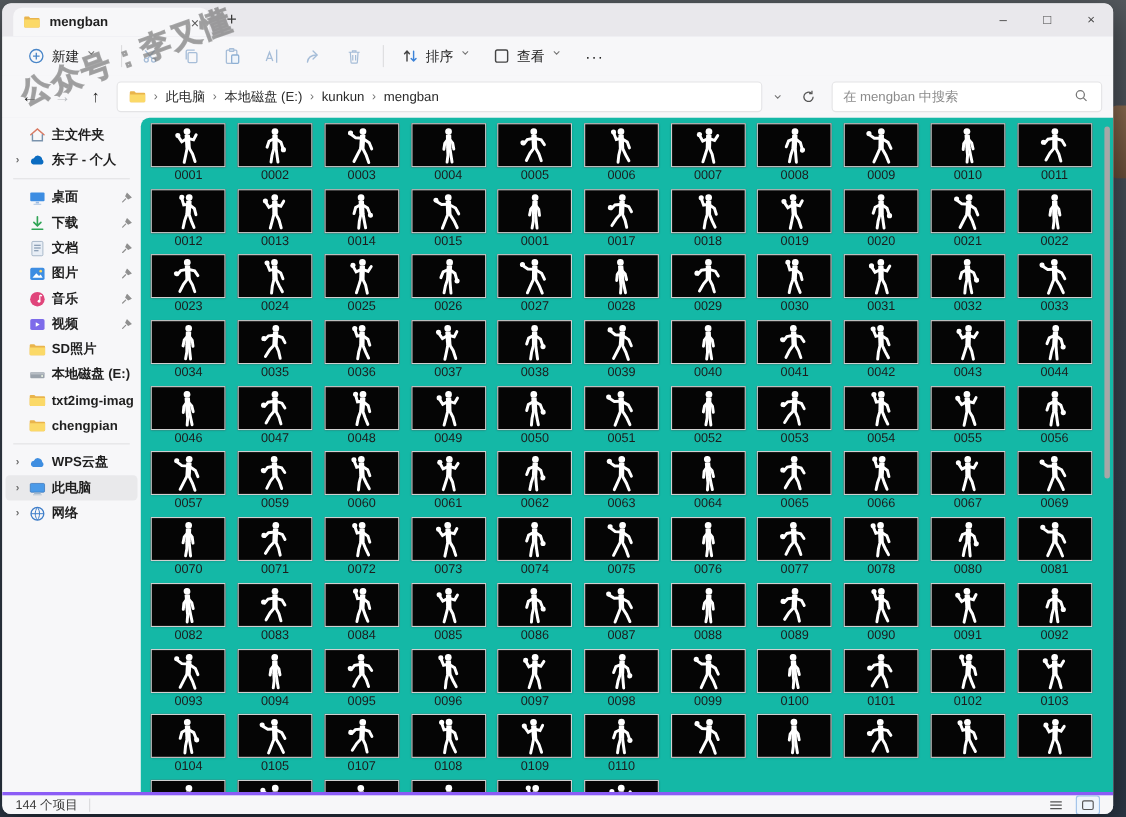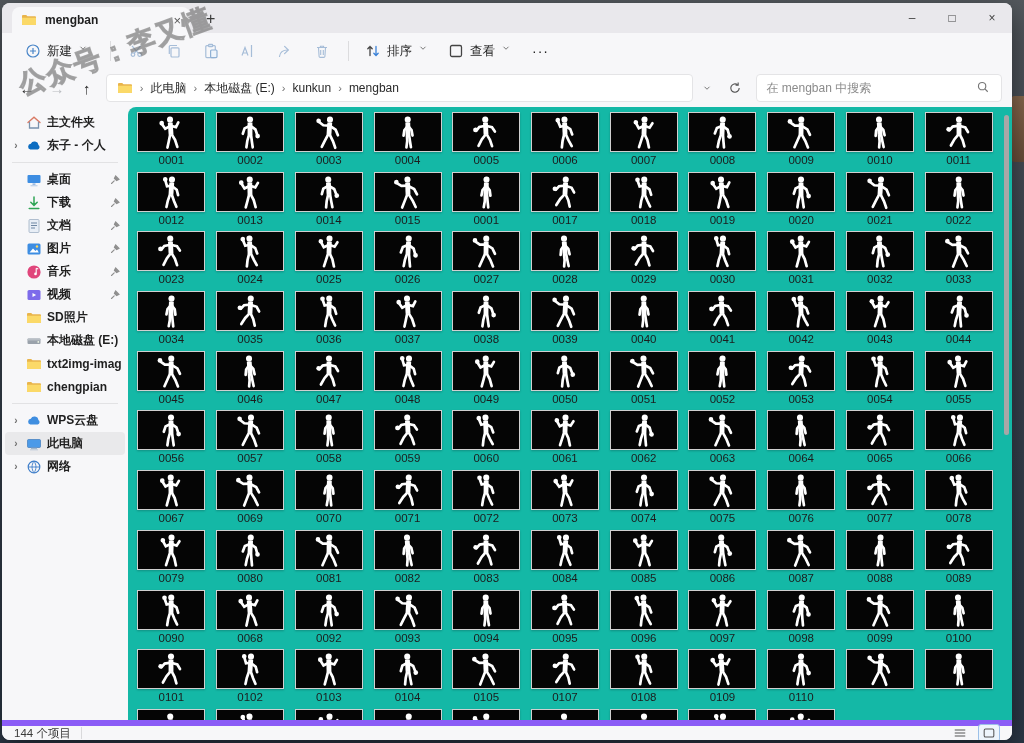--- a/index.html
+++ b/index.html
@@ -76,21 +76,21 @@
   .cell { display:flex; flex-direction:column; align-items:center; }
   .thumb { width:68px; height:40px; background:#050505; border:1px solid #d0d0d0;
     box-shadow:0 1px 2px rgba(0,0,0,.22); display:flex; align-items:center;
     justify-content:center; }
   .flbl { font-size:11.5px; color:#1c1c1c; margin-top:2px; }
   .vscroll { position:absolute; right:3px; top:8px; width:5px; height:320px;
     background:#a7a7a7; border-radius:3px; }
 
   
   .statusbar { height:20px; flex:none; background:#f7f7f9;
-    border-top:6px solid #8b5cf6; display:flex; align-items:center;
+    border-top:3px solid #8b5cf6; display:flex; align-items:center;
     padding:0 12px; gap:10px; font-size:11.5px; color:#3a3a3a; }
   .sb-sep { width:1px; height:12px; background:#d9d9db; }
   .sb-right { margin-left:auto; display:flex; align-items:center; gap:7px; }
   .toggle { display:flex; padding:1px 3px; border-radius:3px;
     border:1px solid transparent; }
   .toggle.selected { border-color:#9cc0e8; background:#eef5fc; }
 
   .watermark { position:absolute; left:24px; top:64px; z-index:40;
     font-size:27px; font-weight:700; letter-spacing:2px; white-space:nowrap;
     transform:rotate(-20deg); transform-origin:0 100%;
@@ -1254,836 +1254,783 @@
                   </g>
                   <circle cx="11.5" cy="24.5" r="2.6" fill="#fff"></circle>
                 </g>
               </svg>
             </div>
             <div class="flbl">0044</div>
           </div>
           <div class="cell">
             <div class="thumb">
               <svg viewBox="0 0 40 40" width="36" height="36">
-                <g transform="rotate(1 20 22)">
+                <g transform="rotate(-4 20 22)">
+                  <circle cx="20" cy="6.2" r="3.4" fill="#fff"></circle>
+                  <path d="M20 9.5 L20 23" stroke="#fff" stroke-width="5.4"></path>
+                  <g fill="none" stroke="#fff" stroke-width="3" stroke-linecap="round">
+                    <path d="M20 13 L16 18 L15 24"></path>
+                    <path d="M20 13 L24 18 L25 24"></path>
+                    <path d="M18.8 23.5 L19 30 L18 37"></path>
+                    <path d="M21.2 23.5 L22 30 L23 37"></path>
+                  </g>
+                </g>
+              </svg>
+            </div>
+            <div class="flbl">0046</div>
+          </div>
+          <div class="cell">
+            <div class="thumb">
+              <svg viewBox="0 0 40 40" width="36" height="36">
+                <g transform="translate(40,0) scale(-1,1) rotate(0 20 22)">
+                  <circle cx="20" cy="6.2" r="3.4" fill="#fff"></circle>
+                  <path d="M20 9.5 L20 23" stroke="#fff" stroke-width="5.4"></path>
+                  <g fill="none" stroke="#fff" stroke-width="3" stroke-linecap="round">
+                    <path d="M20 13 L13 15 L10 20"></path>
+                    <path d="M20 13 L27 14 L30.5 18"></path>
+                    <path d="M18.8 23.5 L16 29 L14 36"></path>
+                    <path d="M21.2 23.5 L25 28 L29 35"></path>
+                  </g>
+                  <circle cx="31.5" cy="17" r="2.6" fill="#fff"></circle>
+                </g>
+              </svg>
+            </div>
+            <div class="flbl">0047</div>
+          </div>
+          <div class="cell">
+            <div class="thumb">
+              <svg viewBox="0 0 40 40" width="36" height="36">
+                <g transform="rotate(4 20 22)">
+                  <circle cx="20" cy="6.2" r="3.4" fill="#fff"></circle>
+                  <path d="M20 9.5 L20 23" stroke="#fff" stroke-width="5.4"></path>
+                  <g fill="none" stroke="#fff" stroke-width="3" stroke-linecap="round">
+                    <path d="M20 13 L15 14 L13 8.5"></path>
+                    <path d="M20 13 L26 17 L28 23"></path>
+                    <path d="M18.8 23.5 L17 30 L16 37"></path>
+                    <path d="M21.2 23.5 L24 30 L27 36"></path>
+                  </g>
+                  <circle cx="12.5" cy="6.5" r="2.6" fill="#fff"></circle>
+                </g>
+              </svg>
+            </div>
+            <div class="flbl">0048</div>
+          </div>
+          <div class="cell">
+            <div class="thumb">
+              <svg viewBox="0 0 40 40" width="36" height="36">
+                <g transform="rotate(-1 20 22)">
+                  <circle cx="20" cy="6.2" r="3.4" fill="#fff"></circle>
+                  <path d="M20 9.5 L20 23" stroke="#fff" stroke-width="5.4"></path>
+                  <g fill="none" stroke="#fff" stroke-width="3" stroke-linecap="round">
+                    <path d="M20 13 L14 16 L11 11"></path>
+                    <path d="M20 13 L26 15 L29 10"></path>
+                    <path d="M18.8 23.5 L17 30 L15 37"></path>
+                    <path d="M21.2 23.5 L24 29 L26 37"></path>
+                  </g>
+                  <circle cx="10.5" cy="9.5" r="2.6" fill="#fff"></circle>
+                </g>
+              </svg>
+            </div>
+            <div class="flbl">0049</div>
+          </div>
+          <div class="cell">
+            <div class="thumb">
+              <svg viewBox="0 0 40 40" width="36" height="36">
+                <g transform="translate(40,0) scale(-1,1) rotate(3 20 22)">
+                  <circle cx="20" cy="6.2" r="3.4" fill="#fff"></circle>
+                  <path d="M20 9.5 L20 23" stroke="#fff" stroke-width="5.4"></path>
+                  <g fill="none" stroke="#fff" stroke-width="3" stroke-linecap="round">
+                    <path d="M20 13 L14 17 L12 23"></path>
+                    <path d="M20 13 L26 16 L28 22"></path>
+                    <path d="M18.8 23.5 L18 30 L17 37"></path>
+                    <path d="M21.2 23.5 L23 30 L24 37"></path>
+                  </g>
+                  <circle cx="11.5" cy="24.5" r="2.6" fill="#fff"></circle>
+                </g>
+              </svg>
+            </div>
+            <div class="flbl">0050</div>
+          </div>
+          <div class="cell">
+            <div class="thumb">
+              <svg viewBox="0 0 40 40" width="36" height="36">
+                <g transform="rotate(-2 20 22)">
                   <circle cx="20" cy="6.2" r="3.4" fill="#fff"></circle>
                   <path d="M20 9.5 L20 23" stroke="#fff" stroke-width="5.4"></path>
                   <g fill="none" stroke="#fff" stroke-width="3" stroke-linecap="round">
                     <path d="M20 13 L13 13 L8.5 10"></path>
                     <path d="M20 13 L27 17 L30 23"></path>
                     <path d="M18.8 23.5 L16 30 L13 37"></path>
                     <path d="M21.2 23.5 L25 30 L28 37"></path>
                   </g>
                   <circle cx="7.5" cy="8.5" r="2.6" fill="#fff"></circle>
                 </g>
               </svg>
             </div>
-            <div class="flbl">0045</div>
-          </div>
-          <div class="cell">
-            <div class="thumb">
-              <svg viewBox="0 0 40 40" width="36" height="36">
-                <g transform="rotate(-4 20 22)">
+            <div class="flbl">0051</div>
+          </div>
+          <div class="cell">
+            <div class="thumb">
+              <svg viewBox="0 0 40 40" width="36" height="36">
+                <g transform="rotate(2 20 22)">
                   <circle cx="20" cy="6.2" r="3.4" fill="#fff"></circle>
                   <path d="M20 9.5 L20 23" stroke="#fff" stroke-width="5.4"></path>
                   <g fill="none" stroke="#fff" stroke-width="3" stroke-linecap="round">
                     <path d="M20 13 L16 18 L15 24"></path>
                     <path d="M20 13 L24 18 L25 24"></path>
                     <path d="M18.8 23.5 L19 30 L18 37"></path>
                     <path d="M21.2 23.5 L22 30 L23 37"></path>
                   </g>
                 </g>
               </svg>
             </div>
-            <div class="flbl">0046</div>
-          </div>
-          <div class="cell">
-            <div class="thumb">
-              <svg viewBox="0 0 40 40" width="36" height="36">
-                <g transform="translate(40,0) scale(-1,1) rotate(0 20 22)">
+            <div class="flbl">0052</div>
+          </div>
+          <div class="cell">
+            <div class="thumb">
+              <svg viewBox="0 0 40 40" width="36" height="36">
+                <g transform="translate(40,0) scale(-1,1) rotate(-3 20 22)">
                   <circle cx="20" cy="6.2" r="3.4" fill="#fff"></circle>
                   <path d="M20 9.5 L20 23" stroke="#fff" stroke-width="5.4"></path>
                   <g fill="none" stroke="#fff" stroke-width="3" stroke-linecap="round">
                     <path d="M20 13 L13 15 L10 20"></path>
                     <path d="M20 13 L27 14 L30.5 18"></path>
                     <path d="M18.8 23.5 L16 29 L14 36"></path>
                     <path d="M21.2 23.5 L25 28 L29 35"></path>
                   </g>
                   <circle cx="31.5" cy="17" r="2.6" fill="#fff"></circle>
                 </g>
               </svg>
             </div>
-            <div class="flbl">0047</div>
-          </div>
-          <div class="cell">
-            <div class="thumb">
-              <svg viewBox="0 0 40 40" width="36" height="36">
-                <g transform="rotate(4 20 22)">
+            <div class="flbl">0053</div>
+          </div>
+          <div class="cell">
+            <div class="thumb">
+              <svg viewBox="0 0 40 40" width="36" height="36">
+                <g transform="rotate(1 20 22)">
                   <circle cx="20" cy="6.2" r="3.4" fill="#fff"></circle>
                   <path d="M20 9.5 L20 23" stroke="#fff" stroke-width="5.4"></path>
                   <g fill="none" stroke="#fff" stroke-width="3" stroke-linecap="round">
                     <path d="M20 13 L15 14 L13 8.5"></path>
                     <path d="M20 13 L26 17 L28 23"></path>
                     <path d="M18.8 23.5 L17 30 L16 37"></path>
                     <path d="M21.2 23.5 L24 30 L27 36"></path>
                   </g>
                   <circle cx="12.5" cy="6.5" r="2.6" fill="#fff"></circle>
                 </g>
               </svg>
             </div>
-            <div class="flbl">0048</div>
-          </div>
-          <div class="cell">
-            <div class="thumb">
-              <svg viewBox="0 0 40 40" width="36" height="36">
-                <g transform="rotate(-1 20 22)">
+            <div class="flbl">0054</div>
+          </div>
+          <div class="cell">
+            <div class="thumb">
+              <svg viewBox="0 0 40 40" width="36" height="36">
+                <g transform="rotate(-4 20 22)">
                   <circle cx="20" cy="6.2" r="3.4" fill="#fff"></circle>
                   <path d="M20 9.5 L20 23" stroke="#fff" stroke-width="5.4"></path>
                   <g fill="none" stroke="#fff" stroke-width="3" stroke-linecap="round">
                     <path d="M20 13 L14 16 L11 11"></path>
                     <path d="M20 13 L26 15 L29 10"></path>
                     <path d="M18.8 23.5 L17 30 L15 37"></path>
                     <path d="M21.2 23.5 L24 29 L26 37"></path>
                   </g>
                   <circle cx="10.5" cy="9.5" r="2.6" fill="#fff"></circle>
                 </g>
               </svg>
             </div>
-            <div class="flbl">0049</div>
-          </div>
-          <div class="cell">
-            <div class="thumb">
-              <svg viewBox="0 0 40 40" width="36" height="36">
-                <g transform="translate(40,0) scale(-1,1) rotate(3 20 22)">
+            <div class="flbl">0055</div>
+          </div>
+          <div class="cell">
+            <div class="thumb">
+              <svg viewBox="0 0 40 40" width="36" height="36">
+                <g transform="translate(40,0) scale(-1,1) rotate(0 20 22)">
                   <circle cx="20" cy="6.2" r="3.4" fill="#fff"></circle>
                   <path d="M20 9.5 L20 23" stroke="#fff" stroke-width="5.4"></path>
                   <g fill="none" stroke="#fff" stroke-width="3" stroke-linecap="round">
                     <path d="M20 13 L14 17 L12 23"></path>
                     <path d="M20 13 L26 16 L28 22"></path>
                     <path d="M18.8 23.5 L18 30 L17 37"></path>
                     <path d="M21.2 23.5 L23 30 L24 37"></path>
                   </g>
                   <circle cx="11.5" cy="24.5" r="2.6" fill="#fff"></circle>
                 </g>
               </svg>
             </div>
-            <div class="flbl">0050</div>
-          </div>
-          <div class="cell">
-            <div class="thumb">
-              <svg viewBox="0 0 40 40" width="36" height="36">
-                <g transform="rotate(-2 20 22)">
+            <div class="flbl">0056</div>
+          </div>
+          <div class="cell">
+            <div class="thumb">
+              <svg viewBox="0 0 40 40" width="36" height="36">
+                <g transform="rotate(4 20 22)">
                   <circle cx="20" cy="6.2" r="3.4" fill="#fff"></circle>
                   <path d="M20 9.5 L20 23" stroke="#fff" stroke-width="5.4"></path>
                   <g fill="none" stroke="#fff" stroke-width="3" stroke-linecap="round">
                     <path d="M20 13 L13 13 L8.5 10"></path>
                     <path d="M20 13 L27 17 L30 23"></path>
                     <path d="M18.8 23.5 L16 30 L13 37"></path>
                     <path d="M21.2 23.5 L25 30 L28 37"></path>
                   </g>
                   <circle cx="7.5" cy="8.5" r="2.6" fill="#fff"></circle>
                 </g>
               </svg>
             </div>
-            <div class="flbl">0051</div>
+            <div class="flbl">0057</div>
+          </div>
+          <div class="cell">
+            <div class="thumb">
+              <svg viewBox="0 0 40 40" width="36" height="36">
+                <g transform="translate(40,0) scale(-1,1) rotate(3 20 22)">
+                  <circle cx="20" cy="6.2" r="3.4" fill="#fff"></circle>
+                  <path d="M20 9.5 L20 23" stroke="#fff" stroke-width="5.4"></path>
+                  <g fill="none" stroke="#fff" stroke-width="3" stroke-linecap="round">
+                    <path d="M20 13 L13 15 L10 20"></path>
+                    <path d="M20 13 L27 14 L30.5 18"></path>
+                    <path d="M18.8 23.5 L16 29 L14 36"></path>
+                    <path d="M21.2 23.5 L25 28 L29 35"></path>
+                  </g>
+                  <circle cx="31.5" cy="17" r="2.6" fill="#fff"></circle>
+                </g>
+              </svg>
+            </div>
+            <div class="flbl">0059</div>
+          </div>
+          <div class="cell">
+            <div class="thumb">
+              <svg viewBox="0 0 40 40" width="36" height="36">
+                <g transform="rotate(-2 20 22)">
+                  <circle cx="20" cy="6.2" r="3.4" fill="#fff"></circle>
+                  <path d="M20 9.5 L20 23" stroke="#fff" stroke-width="5.4"></path>
+                  <g fill="none" stroke="#fff" stroke-width="3" stroke-linecap="round">
+                    <path d="M20 13 L15 14 L13 8.5"></path>
+                    <path d="M20 13 L26 17 L28 23"></path>
+                    <path d="M18.8 23.5 L17 30 L16 37"></path>
+                    <path d="M21.2 23.5 L24 30 L27 36"></path>
+                  </g>
+                  <circle cx="12.5" cy="6.5" r="2.6" fill="#fff"></circle>
+                </g>
+              </svg>
+            </div>
+            <div class="flbl">0060</div>
           </div>
           <div class="cell">
             <div class="thumb">
               <svg viewBox="0 0 40 40" width="36" height="36">
                 <g transform="rotate(2 20 22)">
+                  <circle cx="20" cy="6.2" r="3.4" fill="#fff"></circle>
+                  <path d="M20 9.5 L20 23" stroke="#fff" stroke-width="5.4"></path>
+                  <g fill="none" stroke="#fff" stroke-width="3" stroke-linecap="round">
+                    <path d="M20 13 L14 16 L11 11"></path>
+                    <path d="M20 13 L26 15 L29 10"></path>
+                    <path d="M18.8 23.5 L17 30 L15 37"></path>
+                    <path d="M21.2 23.5 L24 29 L26 37"></path>
+                  </g>
+                  <circle cx="10.5" cy="9.5" r="2.6" fill="#fff"></circle>
+                </g>
+              </svg>
+            </div>
+            <div class="flbl">0061</div>
+          </div>
+          <div class="cell">
+            <div class="thumb">
+              <svg viewBox="0 0 40 40" width="36" height="36">
+                <g transform="translate(40,0) scale(-1,1) rotate(-3 20 22)">
+                  <circle cx="20" cy="6.2" r="3.4" fill="#fff"></circle>
+                  <path d="M20 9.5 L20 23" stroke="#fff" stroke-width="5.4"></path>
+                  <g fill="none" stroke="#fff" stroke-width="3" stroke-linecap="round">
+                    <path d="M20 13 L14 17 L12 23"></path>
+                    <path d="M20 13 L26 16 L28 22"></path>
+                    <path d="M18.8 23.5 L18 30 L17 37"></path>
+                    <path d="M21.2 23.5 L23 30 L24 37"></path>
+                  </g>
+                  <circle cx="11.5" cy="24.5" r="2.6" fill="#fff"></circle>
+                </g>
+              </svg>
+            </div>
+            <div class="flbl">0062</div>
+          </div>
+          <div class="cell">
+            <div class="thumb">
+              <svg viewBox="0 0 40 40" width="36" height="36">
+                <g transform="rotate(1 20 22)">
+                  <circle cx="20" cy="6.2" r="3.4" fill="#fff"></circle>
+                  <path d="M20 9.5 L20 23" stroke="#fff" stroke-width="5.4"></path>
+                  <g fill="none" stroke="#fff" stroke-width="3" stroke-linecap="round">
+                    <path d="M20 13 L13 13 L8.5 10"></path>
+                    <path d="M20 13 L27 17 L30 23"></path>
+                    <path d="M18.8 23.5 L16 30 L13 37"></path>
+                    <path d="M21.2 23.5 L25 30 L28 37"></path>
+                  </g>
+                  <circle cx="7.5" cy="8.5" r="2.6" fill="#fff"></circle>
+                </g>
+              </svg>
+            </div>
+            <div class="flbl">0063</div>
+          </div>
+          <div class="cell">
+            <div class="thumb">
+              <svg viewBox="0 0 40 40" width="36" height="36">
+                <g transform="rotate(-4 20 22)">
                   <circle cx="20" cy="6.2" r="3.4" fill="#fff"></circle>
                   <path d="M20 9.5 L20 23" stroke="#fff" stroke-width="5.4"></path>
                   <g fill="none" stroke="#fff" stroke-width="3" stroke-linecap="round">
                     <path d="M20 13 L16 18 L15 24"></path>
                     <path d="M20 13 L24 18 L25 24"></path>
                     <path d="M18.8 23.5 L19 30 L18 37"></path>
                     <path d="M21.2 23.5 L22 30 L23 37"></path>
                   </g>
                 </g>
               </svg>
             </div>
-            <div class="flbl">0052</div>
-          </div>
-          <div class="cell">
-            <div class="thumb">
-              <svg viewBox="0 0 40 40" width="36" height="36">
-                <g transform="translate(40,0) scale(-1,1) rotate(-3 20 22)">
+            <div class="flbl">0064</div>
+          </div>
+          <div class="cell">
+            <div class="thumb">
+              <svg viewBox="0 0 40 40" width="36" height="36">
+                <g transform="translate(40,0) scale(-1,1) rotate(0 20 22)">
                   <circle cx="20" cy="6.2" r="3.4" fill="#fff"></circle>
                   <path d="M20 9.5 L20 23" stroke="#fff" stroke-width="5.4"></path>
                   <g fill="none" stroke="#fff" stroke-width="3" stroke-linecap="round">
                     <path d="M20 13 L13 15 L10 20"></path>
                     <path d="M20 13 L27 14 L30.5 18"></path>
                     <path d="M18.8 23.5 L16 29 L14 36"></path>
                     <path d="M21.2 23.5 L25 28 L29 35"></path>
                   </g>
                   <circle cx="31.5" cy="17" r="2.6" fill="#fff"></circle>
                 </g>
               </svg>
             </div>
-            <div class="flbl">0053</div>
-          </div>
-          <div class="cell">
-            <div class="thumb">
-              <svg viewBox="0 0 40 40" width="36" height="36">
-                <g transform="rotate(1 20 22)">
+            <div class="flbl">0065</div>
+          </div>
+          <div class="cell">
+            <div class="thumb">
+              <svg viewBox="0 0 40 40" width="36" height="36">
+                <g transform="rotate(4 20 22)">
                   <circle cx="20" cy="6.2" r="3.4" fill="#fff"></circle>
                   <path d="M20 9.5 L20 23" stroke="#fff" stroke-width="5.4"></path>
                   <g fill="none" stroke="#fff" stroke-width="3" stroke-linecap="round">
                     <path d="M20 13 L15 14 L13 8.5"></path>
                     <path d="M20 13 L26 17 L28 23"></path>
                     <path d="M18.8 23.5 L17 30 L16 37"></path>
                     <path d="M21.2 23.5 L24 30 L27 36"></path>
                   </g>
                   <circle cx="12.5" cy="6.5" r="2.6" fill="#fff"></circle>
                 </g>
               </svg>
             </div>
-            <div class="flbl">0054</div>
-          </div>
-          <div class="cell">
-            <div class="thumb">
-              <svg viewBox="0 0 40 40" width="36" height="36">
-                <g transform="rotate(-4 20 22)">
+            <div class="flbl">0066</div>
+          </div>
+          <div class="cell">
+            <div class="thumb">
+              <svg viewBox="0 0 40 40" width="36" height="36">
+                <g transform="rotate(-1 20 22)">
                   <circle cx="20" cy="6.2" r="3.4" fill="#fff"></circle>
                   <path d="M20 9.5 L20 23" stroke="#fff" stroke-width="5.4"></path>
                   <g fill="none" stroke="#fff" stroke-width="3" stroke-linecap="round">
                     <path d="M20 13 L14 16 L11 11"></path>
                     <path d="M20 13 L26 15 L29 10"></path>
                     <path d="M18.8 23.5 L17 30 L15 37"></path>
                     <path d="M21.2 23.5 L24 29 L26 37"></path>
                   </g>
                   <circle cx="10.5" cy="9.5" r="2.6" fill="#fff"></circle>
                 </g>
               </svg>
             </div>
-            <div class="flbl">0055</div>
+            <div class="flbl">0067</div>
+          </div>
+          <div class="cell">
+            <div class="thumb">
+              <svg viewBox="0 0 40 40" width="36" height="36">
+                <g transform="rotate(-2 20 22)">
+                  <circle cx="20" cy="6.2" r="3.4" fill="#fff"></circle>
+                  <path d="M20 9.5 L20 23" stroke="#fff" stroke-width="5.4"></path>
+                  <g fill="none" stroke="#fff" stroke-width="3" stroke-linecap="round">
+                    <path d="M20 13 L13 13 L8.5 10"></path>
+                    <path d="M20 13 L27 17 L30 23"></path>
+                    <path d="M18.8 23.5 L16 30 L13 37"></path>
+                    <path d="M21.2 23.5 L25 30 L28 37"></path>
+                  </g>
+                  <circle cx="7.5" cy="8.5" r="2.6" fill="#fff"></circle>
+                </g>
+              </svg>
+            </div>
+            <div class="flbl">0069</div>
+          </div>
+          <div class="cell">
+            <div class="thumb">
+              <svg viewBox="0 0 40 40" width="36" height="36">
+                <g transform="rotate(2 20 22)">
+                  <circle cx="20" cy="6.2" r="3.4" fill="#fff"></circle>
+                  <path d="M20 9.5 L20 23" stroke="#fff" stroke-width="5.4"></path>
+                  <g fill="none" stroke="#fff" stroke-width="3" stroke-linecap="round">
+                    <path d="M20 13 L16 18 L15 24"></path>
+                    <path d="M20 13 L24 18 L25 24"></path>
+                    <path d="M18.8 23.5 L19 30 L18 37"></path>
+                    <path d="M21.2 23.5 L22 30 L23 37"></path>
+                  </g>
+                </g>
+              </svg>
+            </div>
+            <div class="flbl">0070</div>
+          </div>
+          <div class="cell">
+            <div class="thumb">
+              <svg viewBox="0 0 40 40" width="36" height="36">
+                <g transform="translate(40,0) scale(-1,1) rotate(-3 20 22)">
+                  <circle cx="20" cy="6.2" r="3.4" fill="#fff"></circle>
+                  <path d="M20 9.5 L20 23" stroke="#fff" stroke-width="5.4"></path>
+                  <g fill="none" stroke="#fff" stroke-width="3" stroke-linecap="round">
+                    <path d="M20 13 L13 15 L10 20"></path>
+                    <path d="M20 13 L27 14 L30.5 18"></path>
+                    <path d="M18.8 23.5 L16 29 L14 36"></path>
+                    <path d="M21.2 23.5 L25 28 L29 35"></path>
+                  </g>
+                  <circle cx="31.5" cy="17" r="2.6" fill="#fff"></circle>
+                </g>
+              </svg>
+            </div>
+            <div class="flbl">0071</div>
+          </div>
+          <div class="cell">
+            <div class="thumb">
+              <svg viewBox="0 0 40 40" width="36" height="36">
+                <g transform="rotate(1 20 22)">
+                  <circle cx="20" cy="6.2" r="3.4" fill="#fff"></circle>
+                  <path d="M20 9.5 L20 23" stroke="#fff" stroke-width="5.4"></path>
+                  <g fill="none" stroke="#fff" stroke-width="3" stroke-linecap="round">
+                    <path d="M20 13 L15 14 L13 8.5"></path>
+                    <path d="M20 13 L26 17 L28 23"></path>
+                    <path d="M18.8 23.5 L17 30 L16 37"></path>
+                    <path d="M21.2 23.5 L24 30 L27 36"></path>
+                  </g>
+                  <circle cx="12.5" cy="6.5" r="2.6" fill="#fff"></circle>
+                </g>
+              </svg>
+            </div>
+            <div class="flbl">0072</div>
+          </div>
+          <div class="cell">
+            <div class="thumb">
+              <svg viewBox="0 0 40 40" width="36" height="36">
+                <g transform="rotate(-4 20 22)">
+                  <circle cx="20" cy="6.2" r="3.4" fill="#fff"></circle>
+                  <path d="M20 9.5 L20 23" stroke="#fff" stroke-width="5.4"></path>
+                  <g fill="none" stroke="#fff" stroke-width="3" stroke-linecap="round">
+                    <path d="M20 13 L14 16 L11 11"></path>
+                    <path d="M20 13 L26 15 L29 10"></path>
+                    <path d="M18.8 23.5 L17 30 L15 37"></path>
+                    <path d="M21.2 23.5 L24 29 L26 37"></path>
+                  </g>
+                  <circle cx="10.5" cy="9.5" r="2.6" fill="#fff"></circle>
+                </g>
+              </svg>
+            </div>
+            <div class="flbl">0073</div>
           </div>
           <div class="cell">
             <div class="thumb">
               <svg viewBox="0 0 40 40" width="36" height="36">
                 <g transform="translate(40,0) scale(-1,1) rotate(0 20 22)">
                   <circle cx="20" cy="6.2" r="3.4" fill="#fff"></circle>
                   <path d="M20 9.5 L20 23" stroke="#fff" stroke-width="5.4"></path>
                   <g fill="none" stroke="#fff" stroke-width="3" stroke-linecap="round">
                     <path d="M20 13 L14 17 L12 23"></path>
                     <path d="M20 13 L26 16 L28 22"></path>
                     <path d="M18.8 23.5 L18 30 L17 37"></path>
                     <path d="M21.2 23.5 L23 30 L24 37"></path>
                   </g>
                   <circle cx="11.5" cy="24.5" r="2.6" fill="#fff"></circle>
                 </g>
               </svg>
             </div>
-            <div class="flbl">0056</div>
+            <div class="flbl">0074</div>
           </div>
           <div class="cell">
             <div class="thumb">
               <svg viewBox="0 0 40 40" width="36" height="36">
                 <g transform="rotate(4 20 22)">
                   <circle cx="20" cy="6.2" r="3.4" fill="#fff"></circle>
                   <path d="M20 9.5 L20 23" stroke="#fff" stroke-width="5.4"></path>
                   <g fill="none" stroke="#fff" stroke-width="3" stroke-linecap="round">
                     <path d="M20 13 L13 13 L8.5 10"></path>
                     <path d="M20 13 L27 17 L30 23"></path>
                     <path d="M18.8 23.5 L16 30 L13 37"></path>
                     <path d="M21.2 23.5 L25 30 L28 37"></path>
                   </g>
                   <circle cx="7.5" cy="8.5" r="2.6" fill="#fff"></circle>
                 </g>
               </svg>
             </div>
-            <div class="flbl">0057</div>
+            <div class="flbl">0075</div>
           </div>
           <div class="cell">
             <div class="thumb">
               <svg viewBox="0 0 40 40" width="36" height="36">
                 <g transform="rotate(-1 20 22)">
                   <circle cx="20" cy="6.2" r="3.4" fill="#fff"></circle>
                   <path d="M20 9.5 L20 23" stroke="#fff" stroke-width="5.4"></path>
                   <g fill="none" stroke="#fff" stroke-width="3" stroke-linecap="round">
                     <path d="M20 13 L16 18 L15 24"></path>
                     <path d="M20 13 L24 18 L25 24"></path>
                     <path d="M18.8 23.5 L19 30 L18 37"></path>
                     <path d="M21.2 23.5 L22 30 L23 37"></path>
                   </g>
                 </g>
               </svg>
             </div>
-            <div class="flbl">0058</div>
+            <div class="flbl">0076</div>
           </div>
           <div class="cell">
             <div class="thumb">
               <svg viewBox="0 0 40 40" width="36" height="36">
                 <g transform="translate(40,0) scale(-1,1) rotate(3 20 22)">
                   <circle cx="20" cy="6.2" r="3.4" fill="#fff"></circle>
                   <path d="M20 9.5 L20 23" stroke="#fff" stroke-width="5.4"></path>
                   <g fill="none" stroke="#fff" stroke-width="3" stroke-linecap="round">
                     <path d="M20 13 L13 15 L10 20"></path>
                     <path d="M20 13 L27 14 L30.5 18"></path>
                     <path d="M18.8 23.5 L16 29 L14 36"></path>
                     <path d="M21.2 23.5 L25 28 L29 35"></path>
                   </g>
                   <circle cx="31.5" cy="17" r="2.6" fill="#fff"></circle>
                 </g>
               </svg>
             </div>
-            <div class="flbl">0059</div>
+            <div class="flbl">0077</div>
           </div>
           <div class="cell">
             <div class="thumb">
               <svg viewBox="0 0 40 40" width="36" height="36">
                 <g transform="rotate(-2 20 22)">
                   <circle cx="20" cy="6.2" r="3.4" fill="#fff"></circle>
                   <path d="M20 9.5 L20 23" stroke="#fff" stroke-width="5.4"></path>
                   <g fill="none" stroke="#fff" stroke-width="3" stroke-linecap="round">
                     <path d="M20 13 L15 14 L13 8.5"></path>
                     <path d="M20 13 L26 17 L28 23"></path>
                     <path d="M18.8 23.5 L17 30 L16 37"></path>
                     <path d="M21.2 23.5 L24 30 L27 36"></path>
                   </g>
                   <circle cx="12.5" cy="6.5" r="2.6" fill="#fff"></circle>
                 </g>
               </svg>
             </div>
-            <div class="flbl">0060</div>
-          </div>
-          <div class="cell">
-            <div class="thumb">
-              <svg viewBox="0 0 40 40" width="36" height="36">
-                <g transform="rotate(2 20 22)">
+            <div class="flbl">0078</div>
+          </div>
+          <div class="cell">
+            <div class="thumb">
+              <svg viewBox="0 0 40 40" width="36" height="36">
+                <g transform="translate(40,0) scale(-1,1) rotate(-3 20 22)">
+                  <circle cx="20" cy="6.2" r="3.4" fill="#fff"></circle>
+                  <path d="M20 9.5 L20 23" stroke="#fff" stroke-width="5.4"></path>
+                  <g fill="none" stroke="#fff" stroke-width="3" stroke-linecap="round">
+                    <path d="M20 13 L14 17 L12 23"></path>
+                    <path d="M20 13 L26 16 L28 22"></path>
+                    <path d="M18.8 23.5 L18 30 L17 37"></path>
+                    <path d="M21.2 23.5 L23 30 L24 37"></path>
+                  </g>
+                  <circle cx="11.5" cy="24.5" r="2.6" fill="#fff"></circle>
+                </g>
+              </svg>
+            </div>
+            <div class="flbl">0080</div>
+          </div>
+          <div class="cell">
+            <div class="thumb">
+              <svg viewBox="0 0 40 40" width="36" height="36">
+                <g transform="rotate(1 20 22)">
+                  <circle cx="20" cy="6.2" r="3.4" fill="#fff"></circle>
+                  <path d="M20 9.5 L20 23" stroke="#fff" stroke-width="5.4"></path>
+                  <g fill="none" stroke="#fff" stroke-width="3" stroke-linecap="round">
+                    <path d="M20 13 L13 13 L8.5 10"></path>
+                    <path d="M20 13 L27 17 L30 23"></path>
+                    <path d="M18.8 23.5 L16 30 L13 37"></path>
+                    <path d="M21.2 23.5 L25 30 L28 37"></path>
+                  </g>
+                  <circle cx="7.5" cy="8.5" r="2.6" fill="#fff"></circle>
+                </g>
+              </svg>
+            </div>
+            <div class="flbl">0081</div>
+          </div>
+          <div class="cell">
+            <div class="thumb">
+              <svg viewBox="0 0 40 40" width="36" height="36">
+                <g transform="rotate(-4 20 22)">
+                  <circle cx="20" cy="6.2" r="3.4" fill="#fff"></circle>
+                  <path d="M20 9.5 L20 23" stroke="#fff" stroke-width="5.4"></path>
+                  <g fill="none" stroke="#fff" stroke-width="3" stroke-linecap="round">
+                    <path d="M20 13 L16 18 L15 24"></path>
+                    <path d="M20 13 L24 18 L25 24"></path>
+                    <path d="M18.8 23.5 L19 30 L18 37"></path>
+                    <path d="M21.2 23.5 L22 30 L23 37"></path>
+                  </g>
+                </g>
+              </svg>
+            </div>
+            <div class="flbl">0082</div>
+          </div>
+          <div class="cell">
+            <div class="thumb">
+              <svg viewBox="0 0 40 40" width="36" height="36">
+                <g transform="translate(40,0) scale(-1,1) rotate(0 20 22)">
+                  <circle cx="20" cy="6.2" r="3.4" fill="#fff"></circle>
+                  <path d="M20 9.5 L20 23" stroke="#fff" stroke-width="5.4"></path>
+                  <g fill="none" stroke="#fff" stroke-width="3" stroke-linecap="round">
+                    <path d="M20 13 L13 15 L10 20"></path>
+                    <path d="M20 13 L27 14 L30.5 18"></path>
+                    <path d="M18.8 23.5 L16 29 L14 36"></path>
+                    <path d="M21.2 23.5 L25 28 L29 35"></path>
+                  </g>
+                  <circle cx="31.5" cy="17" r="2.6" fill="#fff"></circle>
+                </g>
+              </svg>
+            </div>
+            <div class="flbl">0083</div>
+          </div>
+          <div class="cell">
+            <div class="thumb">
+              <svg viewBox="0 0 40 40" width="36" height="36">
+                <g transform="rotate(4 20 22)">
+                  <circle cx="20" cy="6.2" r="3.4" fill="#fff"></circle>
+                  <path d="M20 9.5 L20 23" stroke="#fff" stroke-width="5.4"></path>
+                  <g fill="none" stroke="#fff" stroke-width="3" stroke-linecap="round">
+                    <path d="M20 13 L15 14 L13 8.5"></path>
+                    <path d="M20 13 L26 17 L28 23"></path>
+                    <path d="M18.8 23.5 L17 30 L16 37"></path>
+                    <path d="M21.2 23.5 L24 30 L27 36"></path>
+                  </g>
+                  <circle cx="12.5" cy="6.5" r="2.6" fill="#fff"></circle>
+                </g>
+              </svg>
+            </div>
+            <div class="flbl">0084</div>
+          </div>
+          <div class="cell">
+            <div class="thumb">
+              <svg viewBox="0 0 40 40" width="36" height="36">
+                <g transform="rotate(-1 20 22)">
                   <circle cx="20" cy="6.2" r="3.4" fill="#fff"></circle>
                   <path d="M20 9.5 L20 23" stroke="#fff" stroke-width="5.4"></path>
                   <g fill="none" stroke="#fff" stroke-width="3" stroke-linecap="round">
                     <path d="M20 13 L14 16 L11 11"></path>
                     <path d="M20 13 L26 15 L29 10"></path>
                     <path d="M18.8 23.5 L17 30 L15 37"></path>
                     <path d="M21.2 23.5 L24 29 L26 37"></path>
                   </g>
                   <circle cx="10.5" cy="9.5" r="2.6" fill="#fff"></circle>
                 </g>
               </svg>
             </div>
-            <div class="flbl">0061</div>
-          </div>
-          <div class="cell">
-            <div class="thumb">
-              <svg viewBox="0 0 40 40" width="36" height="36">
-                <g transform="translate(40,0) scale(-1,1) rotate(-3 20 22)">
+            <div class="flbl">0085</div>
+          </div>
+          <div class="cell">
+            <div class="thumb">
+              <svg viewBox="0 0 40 40" width="36" height="36">
+                <g transform="translate(40,0) scale(-1,1) rotate(3 20 22)">
                   <circle cx="20" cy="6.2" r="3.4" fill="#fff"></circle>
                   <path d="M20 9.5 L20 23" stroke="#fff" stroke-width="5.4"></path>
                   <g fill="none" stroke="#fff" stroke-width="3" stroke-linecap="round">
                     <path d="M20 13 L14 17 L12 23"></path>
                     <path d="M20 13 L26 16 L28 22"></path>
                     <path d="M18.8 23.5 L18 30 L17 37"></path>
                     <path d="M21.2 23.5 L23 30 L24 37"></path>
                   </g>
                   <circle cx="11.5" cy="24.5" r="2.6" fill="#fff"></circle>
                 </g>
               </svg>
             </div>
-            <div class="flbl">0062</div>
-          </div>
-          <div class="cell">
-            <div class="thumb">
-              <svg viewBox="0 0 40 40" width="36" height="36">
-                <g transform="rotate(1 20 22)">
+            <div class="flbl">0086</div>
+          </div>
+          <div class="cell">
+            <div class="thumb">
+              <svg viewBox="0 0 40 40" width="36" height="36">
+                <g transform="rotate(-2 20 22)">
                   <circle cx="20" cy="6.2" r="3.4" fill="#fff"></circle>
                   <path d="M20 9.5 L20 23" stroke="#fff" stroke-width="5.4"></path>
                   <g fill="none" stroke="#fff" stroke-width="3" stroke-linecap="round">
                     <path d="M20 13 L13 13 L8.5 10"></path>
                     <path d="M20 13 L27 17 L30 23"></path>
                     <path d="M18.8 23.5 L16 30 L13 37"></path>
                     <path d="M21.2 23.5 L25 30 L28 37"></path>
                   </g>
                   <circle cx="7.5" cy="8.5" r="2.6" fill="#fff"></circle>
                 </g>
               </svg>
             </div>
-            <div class="flbl">0063</div>
-          </div>
-          <div class="cell">
-            <div class="thumb">
-              <svg viewBox="0 0 40 40" width="36" height="36">
-                <g transform="rotate(-4 20 22)">
+            <div class="flbl">0087</div>
+          </div>
+          <div class="cell">
+            <div class="thumb">
+              <svg viewBox="0 0 40 40" width="36" height="36">
+                <g transform="rotate(2 20 22)">
                   <circle cx="20" cy="6.2" r="3.4" fill="#fff"></circle>
                   <path d="M20 9.5 L20 23" stroke="#fff" stroke-width="5.4"></path>
                   <g fill="none" stroke="#fff" stroke-width="3" stroke-linecap="round">
                     <path d="M20 13 L16 18 L15 24"></path>
                     <path d="M20 13 L24 18 L25 24"></path>
                     <path d="M18.8 23.5 L19 30 L18 37"></path>
                     <path d="M21.2 23.5 L22 30 L23 37"></path>
                   </g>
                 </g>
               </svg>
             </div>
-            <div class="flbl">0064</div>
-          </div>
-          <div class="cell">
-            <div class="thumb">
-              <svg viewBox="0 0 40 40" width="36" height="36">
-                <g transform="translate(40,0) scale(-1,1) rotate(0 20 22)">
+            <div class="flbl">0088</div>
+          </div>
+          <div class="cell">
+            <div class="thumb">
+              <svg viewBox="0 0 40 40" width="36" height="36">
+                <g transform="translate(40,0) scale(-1,1) rotate(-3 20 22)">
                   <circle cx="20" cy="6.2" r="3.4" fill="#fff"></circle>
                   <path d="M20 9.5 L20 23" stroke="#fff" stroke-width="5.4"></path>
                   <g fill="none" stroke="#fff" stroke-width="3" stroke-linecap="round">
                     <path d="M20 13 L13 15 L10 20"></path>
                     <path d="M20 13 L27 14 L30.5 18"></path>
                     <path d="M18.8 23.5 L16 29 L14 36"></path>
                     <path d="M21.2 23.5 L25 28 L29 35"></path>
                   </g>
                   <circle cx="31.5" cy="17" r="2.6" fill="#fff"></circle>
                 </g>
               </svg>
             </div>
-            <div class="flbl">0065</div>
-          </div>
-          <div class="cell">
-            <div class="thumb">
-              <svg viewBox="0 0 40 40" width="36" height="36">
-                <g transform="rotate(4 20 22)">
+            <div class="flbl">0089</div>
+          </div>
+          <div class="cell">
+            <div class="thumb">
+              <svg viewBox="0 0 40 40" width="36" height="36">
+                <g transform="rotate(1 20 22)">
                   <circle cx="20" cy="6.2" r="3.4" fill="#fff"></circle>
                   <path d="M20 9.5 L20 23" stroke="#fff" stroke-width="5.4"></path>
                   <g fill="none" stroke="#fff" stroke-width="3" stroke-linecap="round">
                     <path d="M20 13 L15 14 L13 8.5"></path>
                     <path d="M20 13 L26 17 L28 23"></path>
                     <path d="M18.8 23.5 L17 30 L16 37"></path>
                     <path d="M21.2 23.5 L24 30 L27 36"></path>
                   </g>
                   <circle cx="12.5" cy="6.5" r="2.6" fill="#fff"></circle>
                 </g>
               </svg>
             </div>
-            <div class="flbl">0066</div>
-          </div>
-          <div class="cell">
-            <div class="thumb">
-              <svg viewBox="0 0 40 40" width="36" height="36">
-                <g transform="rotate(-1 20 22)">
+            <div class="flbl">0090</div>
+          </div>
+          <div class="cell">
+            <div class="thumb">
+              <svg viewBox="0 0 40 40" width="36" height="36">
+                <g transform="rotate(-4 20 22)">
                   <circle cx="20" cy="6.2" r="3.4" fill="#fff"></circle>
                   <path d="M20 9.5 L20 23" stroke="#fff" stroke-width="5.4"></path>
                   <g fill="none" stroke="#fff" stroke-width="3" stroke-linecap="round">
                     <path d="M20 13 L14 16 L11 11"></path>
                     <path d="M20 13 L26 15 L29 10"></path>
                     <path d="M18.8 23.5 L17 30 L15 37"></path>
                     <path d="M21.2 23.5 L24 29 L26 37"></path>
                   </g>
                   <circle cx="10.5" cy="9.5" r="2.6" fill="#fff"></circle>
                 </g>
               </svg>
             </div>
-            <div class="flbl">0067</div>
-          </div>
-          <div class="cell">
-            <div class="thumb">
-              <svg viewBox="0 0 40 40" width="36" height="36">
-                <g transform="rotate(-2 20 22)">
-                  <circle cx="20" cy="6.2" r="3.4" fill="#fff"></circle>
-                  <path d="M20 9.5 L20 23" stroke="#fff" stroke-width="5.4"></path>
-                  <g fill="none" stroke="#fff" stroke-width="3" stroke-linecap="round">
-                    <path d="M20 13 L13 13 L8.5 10"></path>
-                    <path d="M20 13 L27 17 L30 23"></path>
-                    <path d="M18.8 23.5 L16 30 L13 37"></path>
-                    <path d="M21.2 23.5 L25 30 L28 37"></path>
-                  </g>
-                  <circle cx="7.5" cy="8.5" r="2.6" fill="#fff"></circle>
-                </g>
-              </svg>
-            </div>
-            <div class="flbl">0069</div>
-          </div>
-          <div class="cell">
-            <div class="thumb">
-              <svg viewBox="0 0 40 40" width="36" height="36">
-                <g transform="rotate(2 20 22)">
-                  <circle cx="20" cy="6.2" r="3.4" fill="#fff"></circle>
-                  <path d="M20 9.5 L20 23" stroke="#fff" stroke-width="5.4"></path>
-                  <g fill="none" stroke="#fff" stroke-width="3" stroke-linecap="round">
-                    <path d="M20 13 L16 18 L15 24"></path>
-                    <path d="M20 13 L24 18 L25 24"></path>
-                    <path d="M18.8 23.5 L19 30 L18 37"></path>
-                    <path d="M21.2 23.5 L22 30 L23 37"></path>
-                  </g>
-                </g>
-              </svg>
-            </div>
-            <div class="flbl">0070</div>
-          </div>
-          <div class="cell">
-            <div class="thumb">
-              <svg viewBox="0 0 40 40" width="36" height="36">
-                <g transform="translate(40,0) scale(-1,1) rotate(-3 20 22)">
-                  <circle cx="20" cy="6.2" r="3.4" fill="#fff"></circle>
-                  <path d="M20 9.5 L20 23" stroke="#fff" stroke-width="5.4"></path>
-                  <g fill="none" stroke="#fff" stroke-width="3" stroke-linecap="round">
-                    <path d="M20 13 L13 15 L10 20"></path>
-                    <path d="M20 13 L27 14 L30.5 18"></path>
-                    <path d="M18.8 23.5 L16 29 L14 36"></path>
-                    <path d="M21.2 23.5 L25 28 L29 35"></path>
-                  </g>
-                  <circle cx="31.5" cy="17" r="2.6" fill="#fff"></circle>
-                </g>
-              </svg>
-            </div>
-            <div class="flbl">0071</div>
-          </div>
-          <div class="cell">
-            <div class="thumb">
-              <svg viewBox="0 0 40 40" width="36" height="36">
-                <g transform="rotate(1 20 22)">
-                  <circle cx="20" cy="6.2" r="3.4" fill="#fff"></circle>
-                  <path d="M20 9.5 L20 23" stroke="#fff" stroke-width="5.4"></path>
-                  <g fill="none" stroke="#fff" stroke-width="3" stroke-linecap="round">
-                    <path d="M20 13 L15 14 L13 8.5"></path>
-                    <path d="M20 13 L26 17 L28 23"></path>
-                    <path d="M18.8 23.5 L17 30 L16 37"></path>
-                    <path d="M21.2 23.5 L24 30 L27 36"></path>
-                  </g>
-                  <circle cx="12.5" cy="6.5" r="2.6" fill="#fff"></circle>
-                </g>
-              </svg>
-            </div>
-            <div class="flbl">0072</div>
-          </div>
-          <div class="cell">
-            <div class="thumb">
-              <svg viewBox="0 0 40 40" width="36" height="36">
-                <g transform="rotate(-4 20 22)">
-                  <circle cx="20" cy="6.2" r="3.4" fill="#fff"></circle>
-                  <path d="M20 9.5 L20 23" stroke="#fff" stroke-width="5.4"></path>
-                  <g fill="none" stroke="#fff" stroke-width="3" stroke-linecap="round">
-                    <path d="M20 13 L14 16 L11 11"></path>
-                    <path d="M20 13 L26 15 L29 10"></path>
-                    <path d="M18.8 23.5 L17 30 L15 37"></path>
-                    <path d="M21.2 23.5 L24 29 L26 37"></path>
-                  </g>
-                  <circle cx="10.5" cy="9.5" r="2.6" fill="#fff"></circle>
-                </g>
-              </svg>
-            </div>
-            <div class="flbl">0073</div>
-          </div>
-          <div class="cell">
-            <div class="thumb">
-              <svg viewBox="0 0 40 40" width="36" height="36">
-                <g transform="translate(40,0) scale(-1,1) rotate(0 20 22)">
-                  <circle cx="20" cy="6.2" r="3.4" fill="#fff"></circle>
-                  <path d="M20 9.5 L20 23" stroke="#fff" stroke-width="5.4"></path>
-                  <g fill="none" stroke="#fff" stroke-width="3" stroke-linecap="round">
-                    <path d="M20 13 L14 17 L12 23"></path>
-                    <path d="M20 13 L26 16 L28 22"></path>
-                    <path d="M18.8 23.5 L18 30 L17 37"></path>
-                    <path d="M21.2 23.5 L23 30 L24 37"></path>
-                  </g>
-                  <circle cx="11.5" cy="24.5" r="2.6" fill="#fff"></circle>
-                </g>
-              </svg>
-            </div>
-            <div class="flbl">0074</div>
-          </div>
-          <div class="cell">
-            <div class="thumb">
-              <svg viewBox="0 0 40 40" width="36" height="36">
-                <g transform="rotate(4 20 22)">
-                  <circle cx="20" cy="6.2" r="3.4" fill="#fff"></circle>
-                  <path d="M20 9.5 L20 23" stroke="#fff" stroke-width="5.4"></path>
-                  <g fill="none" stroke="#fff" stroke-width="3" stroke-linecap="round">
-                    <path d="M20 13 L13 13 L8.5 10"></path>
-                    <path d="M20 13 L27 17 L30 23"></path>
-                    <path d="M18.8 23.5 L16 30 L13 37"></path>
-                    <path d="M21.2 23.5 L25 30 L28 37"></path>
-                  </g>
-                  <circle cx="7.5" cy="8.5" r="2.6" fill="#fff"></circle>
-                </g>
-              </svg>
-            </div>
-            <div class="flbl">0075</div>
-          </div>
-          <div class="cell">
-            <div class="thumb">
-              <svg viewBox="0 0 40 40" width="36" height="36">
-                <g transform="rotate(-1 20 22)">
-                  <circle cx="20" cy="6.2" r="3.4" fill="#fff"></circle>
-                  <path d="M20 9.5 L20 23" stroke="#fff" stroke-width="5.4"></path>
-                  <g fill="none" stroke="#fff" stroke-width="3" stroke-linecap="round">
-                    <path d="M20 13 L16 18 L15 24"></path>
-                    <path d="M20 13 L24 18 L25 24"></path>
-                    <path d="M18.8 23.5 L19 30 L18 37"></path>
-                    <path d="M21.2 23.5 L22 30 L23 37"></path>
-                  </g>
-                </g>
-              </svg>
-            </div>
-            <div class="flbl">0076</div>
-          </div>
-          <div class="cell">
-            <div class="thumb">
-              <svg viewBox="0 0 40 40" width="36" height="36">
-                <g transform="translate(40,0) scale(-1,1) rotate(3 20 22)">
-                  <circle cx="20" cy="6.2" r="3.4" fill="#fff"></circle>
-                  <path d="M20 9.5 L20 23" stroke="#fff" stroke-width="5.4"></path>
-                  <g fill="none" stroke="#fff" stroke-width="3" stroke-linecap="round">
-                    <path d="M20 13 L13 15 L10 20"></path>
-                    <path d="M20 13 L27 14 L30.5 18"></path>
-                    <path d="M18.8 23.5 L16 29 L14 36"></path>
-                    <path d="M21.2 23.5 L25 28 L29 35"></path>
-                  </g>
-                  <circle cx="31.5" cy="17" r="2.6" fill="#fff"></circle>
-                </g>
-              </svg>
-            </div>
-            <div class="flbl">0077</div>
-          </div>
-          <div class="cell">
-            <div class="thumb">
-              <svg viewBox="0 0 40 40" width="36" height="36">
-                <g transform="rotate(-2 20 22)">
-                  <circle cx="20" cy="6.2" r="3.4" fill="#fff"></circle>
-                  <path d="M20 9.5 L20 23" stroke="#fff" stroke-width="5.4"></path>
-                  <g fill="none" stroke="#fff" stroke-width="3" stroke-linecap="round">
-                    <path d="M20 13 L15 14 L13 8.5"></path>
-                    <path d="M20 13 L26 17 L28 23"></path>
-                    <path d="M18.8 23.5 L17 30 L16 37"></path>
-                    <path d="M21.2 23.5 L24 30 L27 36"></path>
-                  </g>
-                  <circle cx="12.5" cy="6.5" r="2.6" fill="#fff"></circle>
-                </g>
-              </svg>
-            </div>
-            <div class="flbl">0078</div>
-          </div>
-          <div class="cell">
-            <div class="thumb">
-              <svg viewBox="0 0 40 40" width="36" height="36">
-                <g transform="rotate(2 20 22)">
-                  <circle cx="20" cy="6.2" r="3.4" fill="#fff"></circle>
-                  <path d="M20 9.5 L20 23" stroke="#fff" stroke-width="5.4"></path>
-                  <g fill="none" stroke="#fff" stroke-width="3" stroke-linecap="round">
-                    <path d="M20 13 L14 16 L11 11"></path>
-                    <path d="M20 13 L26 15 L29 10"></path>
-                    <path d="M18.8 23.5 L17 30 L15 37"></path>
-                    <path d="M21.2 23.5 L24 29 L26 37"></path>
-                  </g>
-                  <circle cx="10.5" cy="9.5" r="2.6" fill="#fff"></circle>
-                </g>
-              </svg>
-            </div>
-            <div class="flbl">0079</div>
-          </div>
-          <div class="cell">
-            <div class="thumb">
-              <svg viewBox="0 0 40 40" width="36" height="36">
-                <g transform="translate(40,0) scale(-1,1) rotate(-3 20 22)">
-                  <circle cx="20" cy="6.2" r="3.4" fill="#fff"></circle>
-                  <path d="M20 9.5 L20 23" stroke="#fff" stroke-width="5.4"></path>
-                  <g fill="none" stroke="#fff" stroke-width="3" stroke-linecap="round">
-                    <path d="M20 13 L14 17 L12 23"></path>
-                    <path d="M20 13 L26 16 L28 22"></path>
-                    <path d="M18.8 23.5 L18 30 L17 37"></path>
-                    <path d="M21.2 23.5 L23 30 L24 37"></path>
-                  </g>
-                  <circle cx="11.5" cy="24.5" r="2.6" fill="#fff"></circle>
-                </g>
-              </svg>
-            </div>
-            <div class="flbl">0080</div>
-          </div>
-          <div class="cell">
-            <div class="thumb">
-              <svg viewBox="0 0 40 40" width="36" height="36">
-                <g transform="rotate(1 20 22)">
-                  <circle cx="20" cy="6.2" r="3.4" fill="#fff"></circle>
-                  <path d="M20 9.5 L20 23" stroke="#fff" stroke-width="5.4"></path>
-                  <g fill="none" stroke="#fff" stroke-width="3" stroke-linecap="round">
-                    <path d="M20 13 L13 13 L8.5 10"></path>
-                    <path d="M20 13 L27 17 L30 23"></path>
-                    <path d="M18.8 23.5 L16 30 L13 37"></path>
-                    <path d="M21.2 23.5 L25 30 L28 37"></path>
-                  </g>
-                  <circle cx="7.5" cy="8.5" r="2.6" fill="#fff"></circle>
-                </g>
-              </svg>
-            </div>
-            <div class="flbl">0081</div>
-          </div>
-          <div class="cell">
-            <div class="thumb">
-              <svg viewBox="0 0 40 40" width="36" height="36">
-                <g transform="rotate(-4 20 22)">
-                  <circle cx="20" cy="6.2" r="3.4" fill="#fff"></circle>
-                  <path d="M20 9.5 L20 23" stroke="#fff" stroke-width="5.4"></path>
-                  <g fill="none" stroke="#fff" stroke-width="3" stroke-linecap="round">
-                    <path d="M20 13 L16 18 L15 24"></path>
-                    <path d="M20 13 L24 18 L25 24"></path>
-                    <path d="M18.8 23.5 L19 30 L18 37"></path>
-                    <path d="M21.2 23.5 L22 30 L23 37"></path>
-                  </g>
-                </g>
-              </svg>
-            </div>
-            <div class="flbl">0082</div>
-          </div>
-          <div class="cell">
-            <div class="thumb">
-              <svg viewBox="0 0 40 40" width="36" height="36">
-                <g transform="translate(40,0) scale(-1,1) rotate(0 20 22)">
-                  <circle cx="20" cy="6.2" r="3.4" fill="#fff"></circle>
-                  <path d="M20 9.5 L20 23" stroke="#fff" stroke-width="5.4"></path>
-                  <g fill="none" stroke="#fff" stroke-width="3" stroke-linecap="round">
-                    <path d="M20 13 L13 15 L10 20"></path>
-                    <path d="M20 13 L27 14 L30.5 18"></path>
-                    <path d="M18.8 23.5 L16 29 L14 36"></path>
-                    <path d="M21.2 23.5 L25 28 L29 35"></path>
-                  </g>
-                  <circle cx="31.5" cy="17" r="2.6" fill="#fff"></circle>
-                </g>
-              </svg>
-            </div>
-            <div class="flbl">0083</div>
-          </div>
-          <div class="cell">
-            <div class="thumb">
-              <svg viewBox="0 0 40 40" width="36" height="36">
-                <g transform="rotate(4 20 22)">
-                  <circle cx="20" cy="6.2" r="3.4" fill="#fff"></circle>
-                  <path d="M20 9.5 L20 23" stroke="#fff" stroke-width="5.4"></path>
-                  <g fill="none" stroke="#fff" stroke-width="3" stroke-linecap="round">
-                    <path d="M20 13 L15 14 L13 8.5"></path>
-                    <path d="M20 13 L26 17 L28 23"></path>
-                    <path d="M18.8 23.5 L17 30 L16 37"></path>
-                    <path d="M21.2 23.5 L24 30 L27 36"></path>
-                  </g>
-                  <circle cx="12.5" cy="6.5" r="2.6" fill="#fff"></circle>
-                </g>
-              </svg>
-            </div>
-            <div class="flbl">0084</div>
-          </div>
-          <div class="cell">
-            <div class="thumb">
-              <svg viewBox="0 0 40 40" width="36" height="36">
-                <g transform="rotate(-1 20 22)">
-                  <circle cx="20" cy="6.2" r="3.4" fill="#fff"></circle>
-                  <path d="M20 9.5 L20 23" stroke="#fff" stroke-width="5.4"></path>
-                  <g fill="none" stroke="#fff" stroke-width="3" stroke-linecap="round">
-                    <path d="M20 13 L14 16 L11 11"></path>
-                    <path d="M20 13 L26 15 L29 10"></path>
-                    <path d="M18.8 23.5 L17 30 L15 37"></path>
-                    <path d="M21.2 23.5 L24 29 L26 37"></path>
-                  </g>
-                  <circle cx="10.5" cy="9.5" r="2.6" fill="#fff"></circle>
-                </g>
-              </svg>
-            </div>
-            <div class="flbl">0085</div>
-          </div>
-          <div class="cell">
-            <div class="thumb">
-              <svg viewBox="0 0 40 40" width="36" height="36">
-                <g transform="translate(40,0) scale(-1,1) rotate(3 20 22)">
-                  <circle cx="20" cy="6.2" r="3.4" fill="#fff"></circle>
-                  <path d="M20 9.5 L20 23" stroke="#fff" stroke-width="5.4"></path>
-                  <g fill="none" stroke="#fff" stroke-width="3" stroke-linecap="round">
-                    <path d="M20 13 L14 17 L12 23"></path>
-                    <path d="M20 13 L26 16 L28 22"></path>
-                    <path d="M18.8 23.5 L18 30 L17 37"></path>
-                    <path d="M21.2 23.5 L23 30 L24 37"></path>
-                  </g>
-                  <circle cx="11.5" cy="24.5" r="2.6" fill="#fff"></circle>
-                </g>
-              </svg>
-            </div>
-            <div class="flbl">0086</div>
-          </div>
-          <div class="cell">
-            <div class="thumb">
-              <svg viewBox="0 0 40 40" width="36" height="36">
-                <g transform="rotate(-2 20 22)">
-                  <circle cx="20" cy="6.2" r="3.4" fill="#fff"></circle>
-                  <path d="M20 9.5 L20 23" stroke="#fff" stroke-width="5.4"></path>
-                  <g fill="none" stroke="#fff" stroke-width="3" stroke-linecap="round">
-                    <path d="M20 13 L13 13 L8.5 10"></path>
-                    <path d="M20 13 L27 17 L30 23"></path>
-                    <path d="M18.8 23.5 L16 30 L13 37"></path>
-                    <path d="M21.2 23.5 L25 30 L28 37"></path>
-                  </g>
-                  <circle cx="7.5" cy="8.5" r="2.6" fill="#fff"></circle>
-                </g>
-              </svg>
-            </div>
-            <div class="flbl">0087</div>
-          </div>
-          <div class="cell">
-            <div class="thumb">
-              <svg viewBox="0 0 40 40" width="36" height="36">
-                <g transform="rotate(2 20 22)">
-                  <circle cx="20" cy="6.2" r="3.4" fill="#fff"></circle>
-                  <path d="M20 9.5 L20 23" stroke="#fff" stroke-width="5.4"></path>
-                  <g fill="none" stroke="#fff" stroke-width="3" stroke-linecap="round">
-                    <path d="M20 13 L16 18 L15 24"></path>
-                    <path d="M20 13 L24 18 L25 24"></path>
-                    <path d="M18.8 23.5 L19 30 L18 37"></path>
-                    <path d="M21.2 23.5 L22 30 L23 37"></path>
-                  </g>
-                </g>
-              </svg>
-            </div>
-            <div class="flbl">0088</div>
-          </div>
-          <div class="cell">
-            <div class="thumb">
-              <svg viewBox="0 0 40 40" width="36" height="36">
-                <g transform="translate(40,0) scale(-1,1) rotate(-3 20 22)">
-                  <circle cx="20" cy="6.2" r="3.4" fill="#fff"></circle>
-                  <path d="M20 9.5 L20 23" stroke="#fff" stroke-width="5.4"></path>
-                  <g fill="none" stroke="#fff" stroke-width="3" stroke-linecap="round">
-                    <path d="M20 13 L13 15 L10 20"></path>
-                    <path d="M20 13 L27 14 L30.5 18"></path>
-                    <path d="M18.8 23.5 L16 29 L14 36"></path>
-                    <path d="M21.2 23.5 L25 28 L29 35"></path>
-                  </g>
-                  <circle cx="31.5" cy="17" r="2.6" fill="#fff"></circle>
-                </g>
-              </svg>
-            </div>
-            <div class="flbl">0089</div>
-          </div>
-          <div class="cell">
-            <div class="thumb">
-              <svg viewBox="0 0 40 40" width="36" height="36">
-                <g transform="rotate(1 20 22)">
-                  <circle cx="20" cy="6.2" r="3.4" fill="#fff"></circle>
-                  <path d="M20 9.5 L20 23" stroke="#fff" stroke-width="5.4"></path>
-                  <g fill="none" stroke="#fff" stroke-width="3" stroke-linecap="round">
-                    <path d="M20 13 L15 14 L13 8.5"></path>
-                    <path d="M20 13 L26 17 L28 23"></path>
-                    <path d="M18.8 23.5 L17 30 L16 37"></path>
-                    <path d="M21.2 23.5 L24 30 L27 36"></path>
-                  </g>
-                  <circle cx="12.5" cy="6.5" r="2.6" fill="#fff"></circle>
-                </g>
-              </svg>
-            </div>
-            <div class="flbl">0090</div>
-          </div>
-          <div class="cell">
-            <div class="thumb">
-              <svg viewBox="0 0 40 40" width="36" height="36">
-                <g transform="rotate(-4 20 22)">
-                  <circle cx="20" cy="6.2" r="3.4" fill="#fff"></circle>
-                  <path d="M20 9.5 L20 23" stroke="#fff" stroke-width="5.4"></path>
-                  <g fill="none" stroke="#fff" stroke-width="3" stroke-linecap="round">
-                    <path d="M20 13 L14 16 L11 11"></path>
-                    <path d="M20 13 L26 15 L29 10"></path>
-                    <path d="M18.8 23.5 L17 30 L15 37"></path>
-                    <path d="M21.2 23.5 L24 29 L26 37"></path>
-                  </g>
-                  <circle cx="10.5" cy="9.5" r="2.6" fill="#fff"></circle>
-                </g>
-              </svg>
-            </div>
-            <div class="flbl">0068</div>
+            <div class="flbl">0091</div>
           </div>
           <div class="cell">
             <div class="thumb">
               <svg viewBox="0 0 40 40" width="36" height="36">
                 <g transform="translate(40,0) scale(-1,1) rotate(0 20 22)">
                   <circle cx="20" cy="6.2" r="3.4" fill="#fff"></circle>
                   <path d="M20 9.5 L20 23" stroke="#fff" stroke-width="5.4"></path>
                   <g fill="none" stroke="#fff" stroke-width="3" stroke-linecap="round">
                     <path d="M20 13 L14 17 L12 23"></path>
                     <path d="M20 13 L26 16 L28 22"></path>

